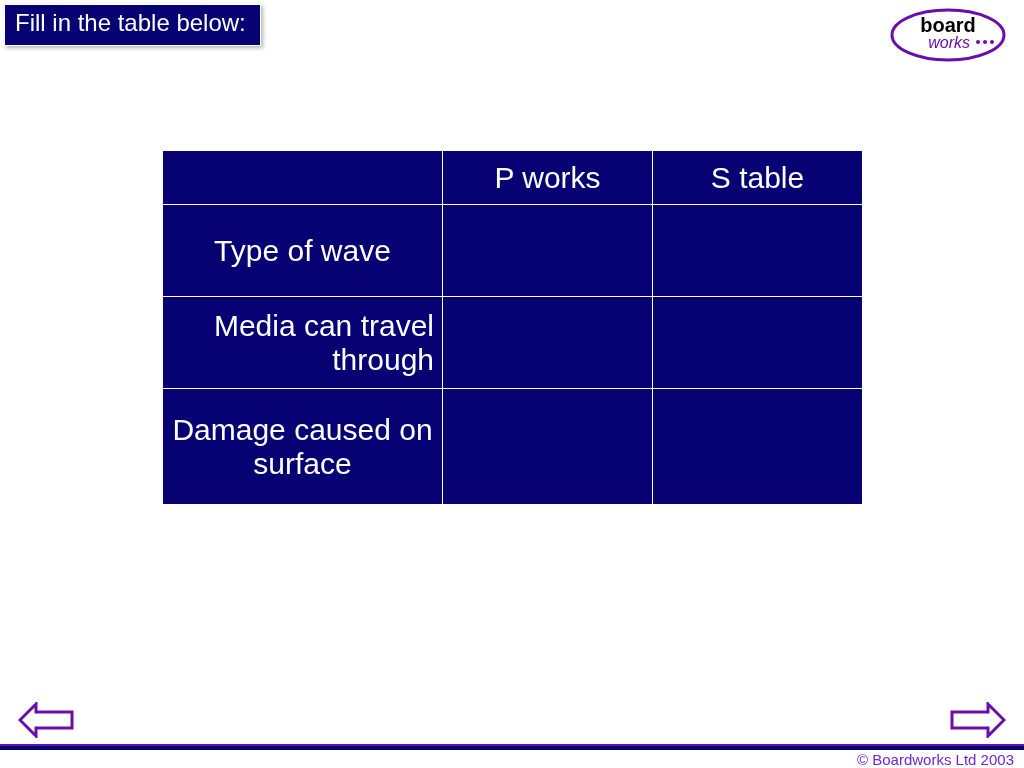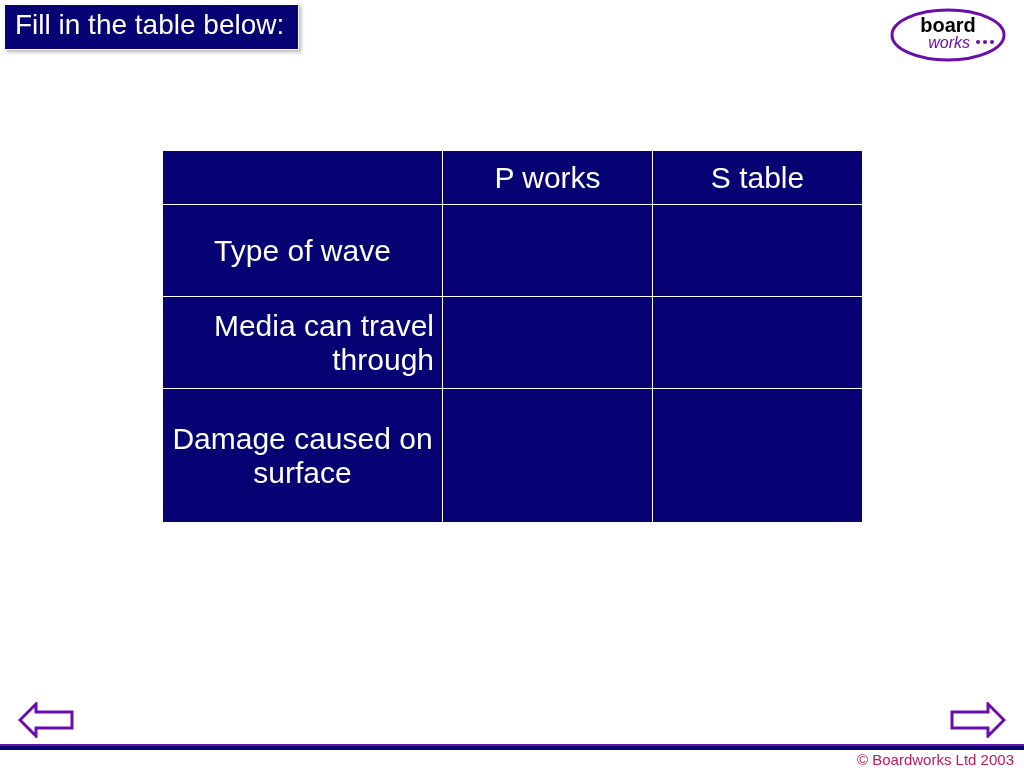--- a/index.html
+++ b/index.html
@@ -15,21 +15,21 @@
     position: absolute;
     top: 4px;
     left: 4px;
     background: #060273;
     border: 1px solid #ffffff;
     padding: 4px 14px 8px 10px;
     box-shadow: 2px 2px 4px rgba(0,0,0,0.3);
   }
   .title-box span {
     color: #ffffff;
-    font-size: 28px;
+    font-size: 24px;
   }
   .logo {
     position: absolute;
     top: 6px;
     right: 16px;
     width: 120px;
     height: 58px;
   }
   .logo svg { width: 100%; height: 100%; }
 
@@ -55,21 +55,21 @@
     padding: 6px 8px;
   }
   col.c0 { width: 280px; }
   col.c1 { width: 210px; }
   col.c2 { width: 210px; }
 
   .r-head td   { height: 54px; }
   .r-type td   { height: 92px; }
   .r-speed td  { height: 92px; }
   .r-media td  { height: 92px; text-align: right; }
-  .r-damage td { height: 134px; margin-top: 48px; }
+  .r-damage td { height: 116px; margin-top: 48px; }
 
   .arrow {
     position: absolute;
     bottom: 30px;
     width: 56px;
     height: 36px;
     cursor: pointer;
   }
   .arrow.left  { left: 18px; }
   .arrow.right { right: 18px; }
@@ -82,21 +82,21 @@
     width: 100%;
     height: 6px;
     background: #060273;
     border-top: 2px solid #6a0dad;
   }
   .copyright {
     position: absolute;
     bottom: 0;
     right: 10px;
     font-size: 15px;
-    color: #be185d;
+    color: #6d28d9;
   }
 </style>
 </head>
 <body>
 
 <div class="title-box">
   <span>Fill in the table below:</span>
 </div>
 
 <div class="logo">

